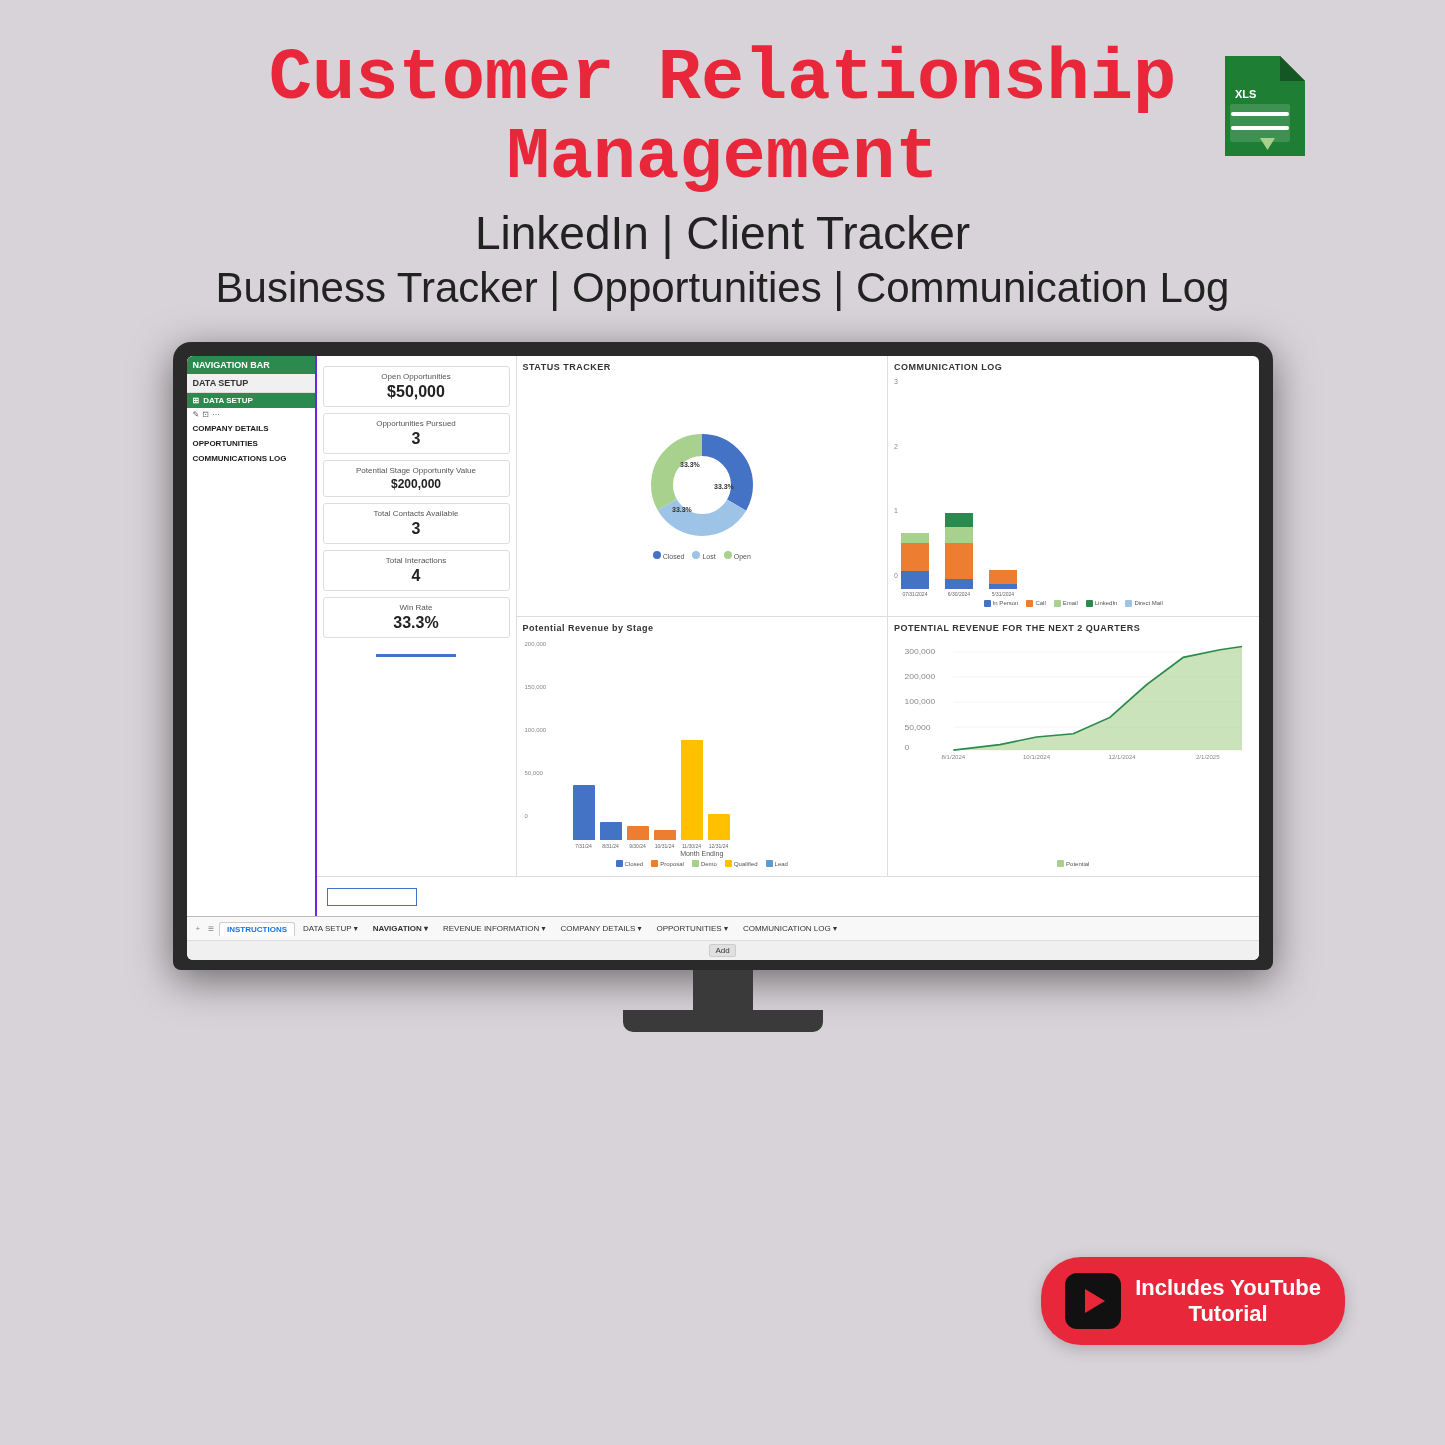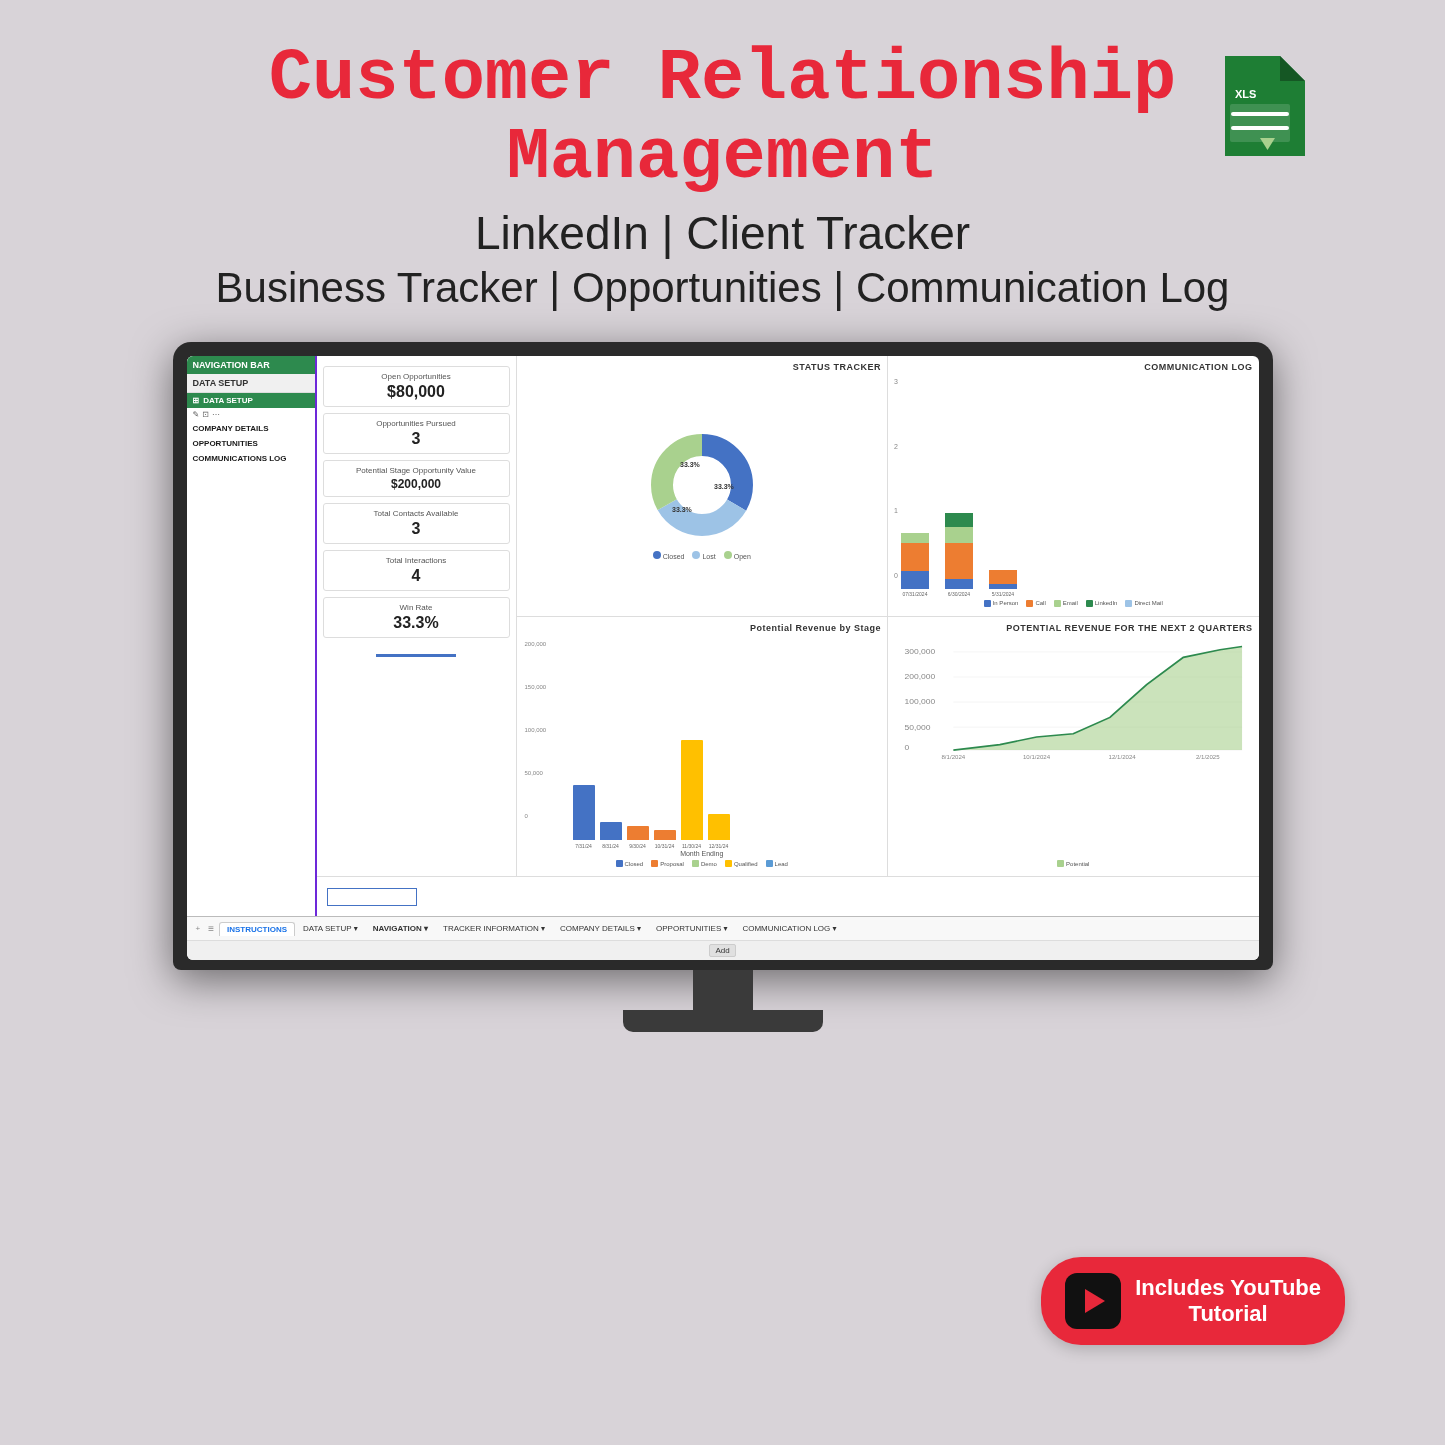--- a/index.html
+++ b/index.html
@@ -199,21 +199,21 @@
       padding: 6px;
       display: flex;
       flex-direction: column;
     }
     .chart-cell:last-child {
       border-bottom: none;
     }
     .chart-title {
       font-size: 9px;
       font-weight: bold;
-      text-align: right;
+      text-align: left;
       color: #333;
       letter-spacing: 0.5px;
       margin-bottom: 4px;
     }
     
     .donut-wrapper {
       display: flex;
       flex-direction: column;
       align-items: center;
       justify-content: center;
@@ -434,21 +434,21 @@
             <div class="sidebar-menu-item">COMMUNICATIONS LOG</div>
             <div class="sidebar-green-block"></div>
           </div>
 
           <div class="content-area">
             <div class="charts-row">
 
               <div class="stats-panel">
                 <div class="stat-box">
                   <div class="stat-label">Open Opportunities</div>
-                  <div class="stat-value">$80,000</div>
+                  <div class="stat-value">$50,000</div>
                 </div>
                 <div class="stat-box">
                   <div class="stat-label">Opportunities Pursued</div>
                   <div class="stat-value">3</div>
                 </div>
                 <div class="stat-box">
                   <div class="stat-label">Potential Stage Opportunity Value</div>
                   <div class="stat-value stat-value-small">$200,000</div>
                 </div>
                 <div class="stat-box">
@@ -670,21 +670,21 @@
             </div>
           </div>
         </div>
 
         <div style="background:#f8f8f8;border-top:1px solid #bbb;display:flex;align-items:center;padding:2px 6px;gap:1px;font-size:8px;overflow:hidden;height:24px;">
           <span style="color:#888;padding:0 3px;">+</span>
           <span style="color:#888;padding:0 4px;font-size:10px;">≡</span>
           <span style="padding:2px 7px;border-radius:3px 3px 0 0;color:#1a73e8;font-weight:bold;background:#fff;border:1px solid #ccc;border-bottom:none;">INSTRUCTIONS</span>
           <span style="padding:2px 7px;color:#333;">DATA SETUP ▾</span>
           <span style="padding:2px 7px;color:#333;font-weight:bold;">NAVIGATION ▾</span>
-          <span style="padding:2px 7px;color:#333;">TRACKER INFORMATION ▾</span>
+          <span style="padding:2px 7px;color:#333;">REVENUE INFORMATION ▾</span>
           <span style="padding:2px 7px;color:#333;">COMPANY DETAILS ▾</span>
           <span style="padding:2px 7px;color:#333;">OPPORTUNITIES ▾</span>
           <span style="padding:2px 7px;color:#333;">COMMUNICATION LOG ▾</span>
         </div>
 
         <div style="background:#f0f0f0;border-top:1px solid #ddd;display:flex;align-items:center;padding:3px 8px;gap:6px;font-size:8px;color:#333;height:20px;flex-direction:column;">
           <span style="background:#e0e0e0;border:1px solid #ccc;padding:1px 5px;border-radius:2px;cursor:pointer;">Add</span>
           <input type="text" value="1000" style="width: 32px; height: 14px; border: 1px solid rgb(204, 204, 204); font-size: 14px; text-align: center;">
           <span>more rows at the bottom</span>
         </div>

